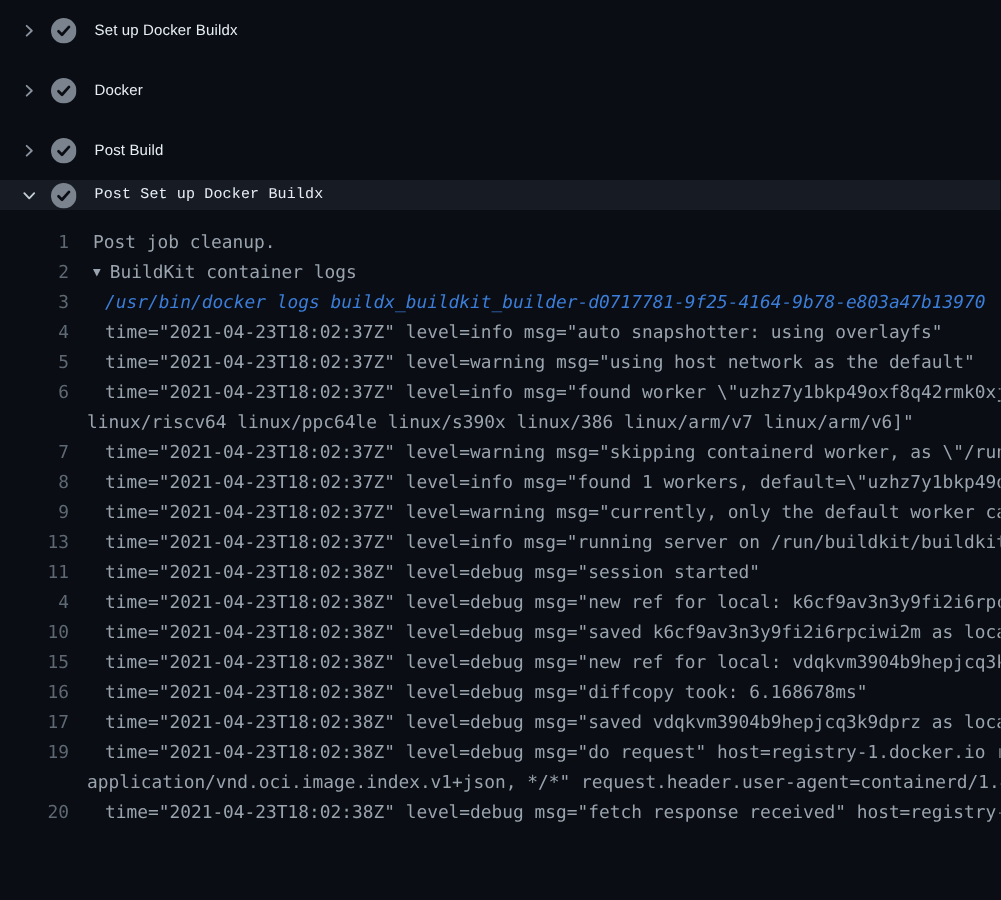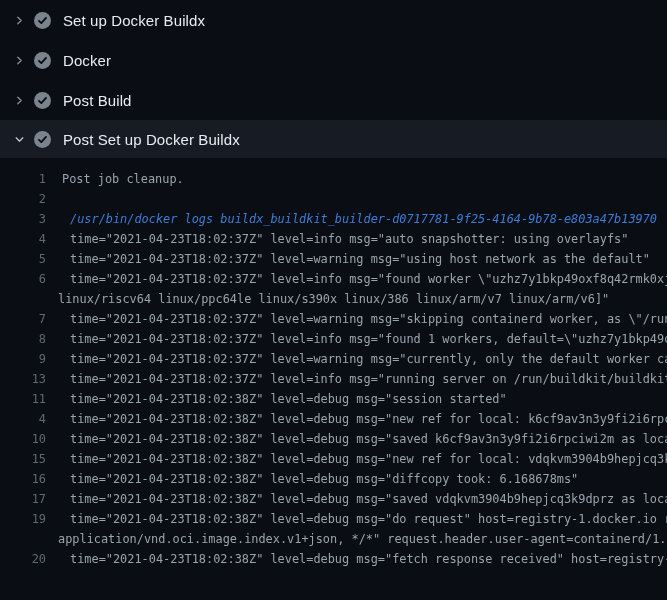--- a/index.html
+++ b/index.html
@@ -10,24 +10,24 @@
   html,body{margin:0;padding:0;}
   body{
     width:667px;height:600px;overflow:hidden;background:var(--bg);
     font-family:"Liberation Sans",sans-serif;
   }
   .steps{width:100%;}
   .step{
     height:40px;display:flex;align-items:center;
     padding-left:12px;cursor:pointer;
   }
-  .step.expanded{height:38px;background:var(--header-bg);}
+  .step.expanded{height:20px;background:var(--header-bg);font-family:Liberation Mono, monospace;}
   .chev{width:14px;display:flex;align-items:center;justify-content:center;color:#89929c;flex:none;}
   .check{margin-left:8px;margin-right:12px;display:flex;align-items:center;color:var(--icon);flex:none;}
-  .step-label{color:var(--title);font-size:15px;letter-spacing:.1px;}
+  .step-label{color:var(--title);font-size:10px;letter-spacing:.1px;}
   .log{
     padding-top:11px;
     font-family:"DejaVu Sans Mono","Liberation Mono",monospace;
     font-size:11.9px;
   }
   .lrow{display:flex;height:20px;align-items:center;white-space:pre;}
   .lnum{flex:0 0 46px;text-align:right;color:var(--num);cursor:pointer;}
   .ltext{color:var(--text);}
   .ltext.kind-command{color:var(--cmd);font-style:italic;}
   .caret{font-size:8.5px;margin-right:6px;position:relative;top:-1px;display:inline-block;}
@@ -90,21 +90,21 @@
           <svg width="17" height="17" viewBox="0 0 16 16">
             <circle cx="8" cy="8" r="8" fill="currentColor"></circle>
             <path d="M4.7 8.3l2.2 2.2 4.4-4.9" fill="none" stroke="#0a0d13" stroke-width="1.7" stroke-linecap="round" stroke-linejoin="round"></path>
           </svg>
         </span>
         <span class="step-label">Post Set up Docker Buildx</span>
       </div>
     </div>
   <div class="log">
       <div class="lrow"><span class="lnum">1</span><span class="ltext kind-plain" style="padding-left: 16px; text-align: center;">Post job cleanup.</span></div>
-      <div class="lrow"><span class="lnum">2</span></div>
+      <div class="lrow"><span class="lnum">2</span><span class="ltext kind-group" style="padding-left: 16px;"><span class="caret">▼</span><span>BuildKit container logs</span></span></div>
       <div class="lrow"><span class="lnum">3</span><span class="ltext kind-command" style="padding-left: 24px;">/usr/bin/docker logs buildx_buildkit_builder-d0717781-9f25-4164-9b78-e803a47b13970</span></div>
       <div class="lrow"><span class="lnum">4</span><span class="ltext kind-plain" style="padding-left: 24px;">time="2021-04-23T18:02:37Z" level=info msg="auto snapshotter: using overlayfs"</span></div>
       <div class="lrow"><span class="lnum">5</span><span class="ltext kind-plain" style="padding-left: 24px;">time="2021-04-23T18:02:37Z" level=warning msg="using host network as the default"</span></div>
       <div class="lrow"><span class="lnum">6</span><span class="ltext kind-plain" style="padding-left: 24px;">time="2021-04-23T18:02:37Z" level=info msg="found worker \"uzhz7y1bkp49oxf8q42rmk0xjd\"</span></div>
       <div class="lrow"><span class="lnum"></span><span class="ltext kind-wrap" style="padding-left: 12px;">linux/riscv64 linux/ppc64le linux/s390x linux/386 linux/arm/v7 linux/arm/v6]"</span></div>
       <div class="lrow"><span class="lnum">7</span><span class="ltext kind-plain" style="padding-left: 24px;">time="2021-04-23T18:02:37Z" level=warning msg="skipping containerd worker, as \"/run/containerd"</span></div>
       <div class="lrow"><span class="lnum">8</span><span class="ltext kind-plain" style="padding-left: 24px;">time="2021-04-23T18:02:37Z" level=info msg="found 1 workers, default=\"uzhz7y1bkp49oxf8"</span></div>
       <div class="lrow"><span class="lnum">9</span><span class="ltext kind-plain" style="padding-left: 24px;">time="2021-04-23T18:02:37Z" level=warning msg="currently, only the default worker can be used"</span></div>
       <div class="lrow"><span class="lnum">13</span><span class="ltext kind-plain" style="padding-left: 24px;">time="2021-04-23T18:02:37Z" level=info msg="running server on /run/buildkit/buildkitd.sock"</span></div>
       <div class="lrow"><span class="lnum">11</span><span class="ltext kind-plain" style="padding-left: 24px;">time="2021-04-23T18:02:38Z" level=debug msg="session started"</span></div>

